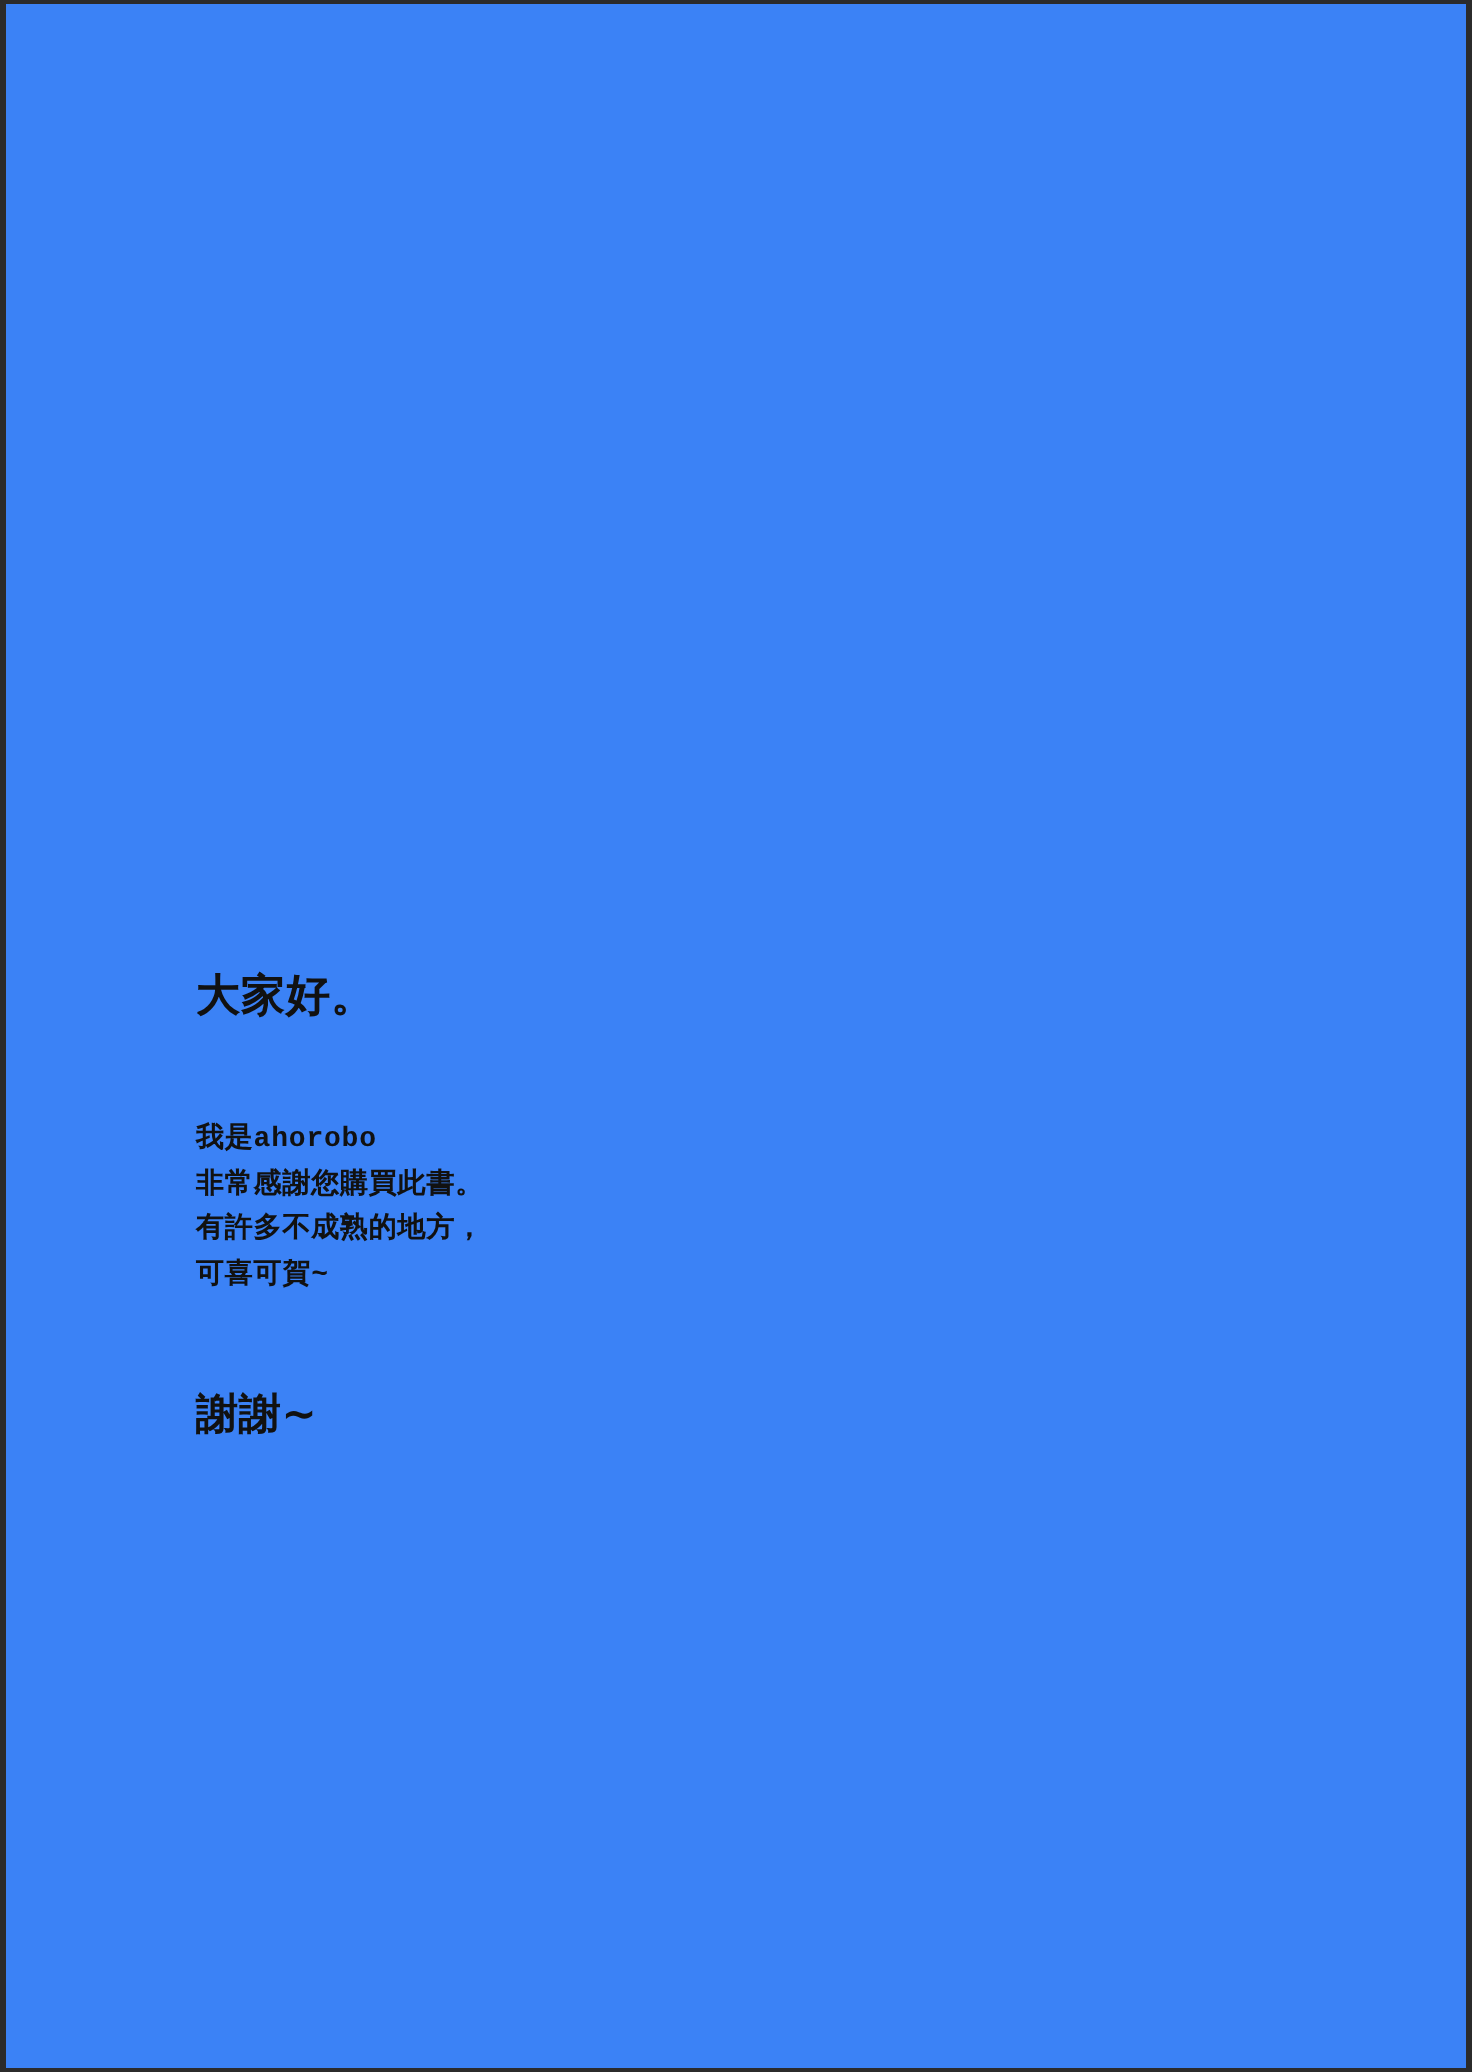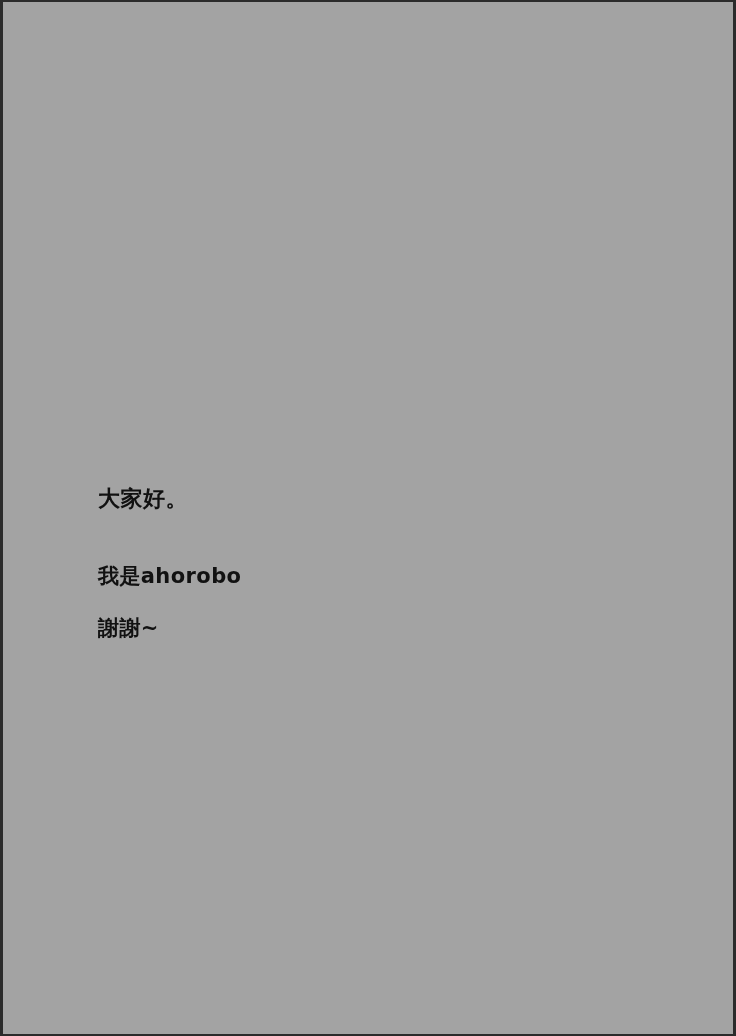--- a/index.html
+++ b/index.html
@@ -7,21 +7,21 @@
     padding: 0;
     background: #ffffff;
   }
   body {
     font-family: "DejaVu Sans", "Liberation Sans", sans-serif;
   }
   .page {
     position: relative;
     width: 736px;
     height: 1036px;
-    background: #a3a3a3;
+    background: #3b82f6;
     overflow: hidden;
     box-sizing: border-box;
   }
   
   .page-frame {
     position: absolute;
     left: 0;
     top: 0;
     width: 736px;
     height: 1036px;
@@ -43,44 +43,48 @@
     font-weight: bold;
     color: #111111;
     line-height: 1.5;
     letter-spacing: 0.5px;
     margin: 0 0 44px 0;
   }
   .body-block {
     margin: 0;
   }
   .body-line {
-    font-size: 21px;
+    font-size: 14px;
     font-weight: bold;
     color: #111111;
     line-height: 1.62;
     letter-spacing: 0.4px;
     white-space: nowrap;
+    font-family: Liberation Mono, monospace;
   }
   .closing {
     font-size: 21px;
     font-weight: bold;
     color: #111111;
     line-height: 1.5;
     letter-spacing: 0.4px;
-    margin-top: 20px;
+    margin-top: 42px;
   }
 </style>
 </head>
 <body>
 
 <div class="page">
   <div class="page-frame"></div>
 
   <div class="afterword">
     <div class="greeting">大家好。</div>
 
     <div class="body-block">
       <div class="body-line">我是ahorobo</div>
+      <div class="body-line">非常感謝您購買此書。</div>
+      <div class="body-line">有許多不成熟的地方，</div>
+      <div class="body-line">可喜可賀~</div>
     </div>
 
     <div class="closing">謝謝~</div>
   </div>
 </div>
 
 </body></html>

